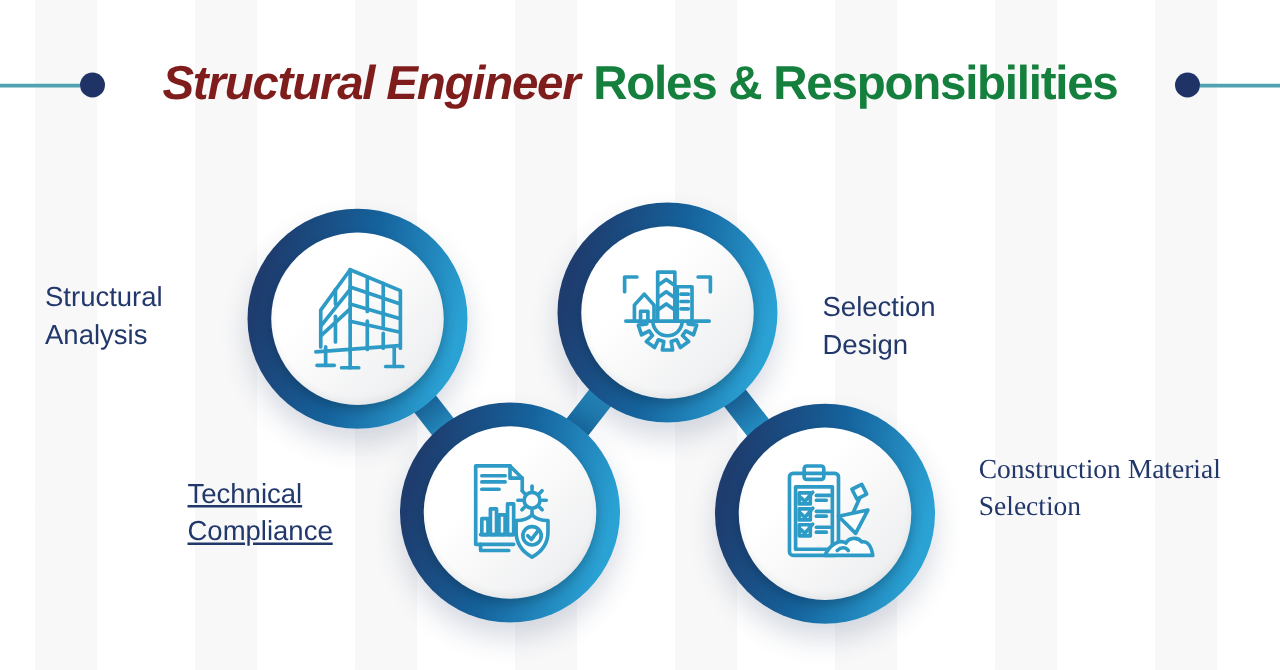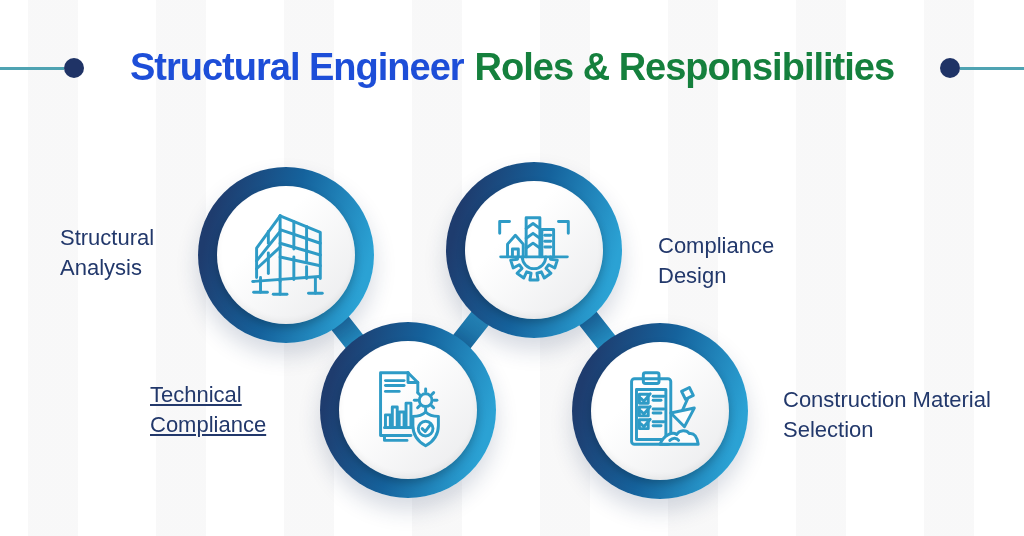--- a/index.html
+++ b/index.html
@@ -12,21 +12,21 @@
     position:absolute;inset:0;z-index:0;
     background:repeating-linear-gradient(90deg,
       transparent 0 28px, rgba(60,60,70,0.035) 28px 78px, transparent 78px 128px);
   }
   
   .title{
     position:absolute;top:44px;left:0;width:100%;margin:0;
     text-align:center;font-size:38px;font-weight:bold;letter-spacing:-1px;
     z-index:4;line-height:46px;
   }
-  .t-cyan{color:#1d4ed8;margin-right:11px;}
+  .t-cyan{color:#7f1d1d;margin-right:11px;font-style:italic;}
   .t-navy{color:#15803d;}
   .edge-line{position:absolute;top:67px;height:3px;background:#4fa3b2;z-index:4;}
   .edge-line.left{left:0;width:64px;}
   .edge-line.right{right:0;width:64px;}
   .edge-dot{position:absolute;top:58px;width:20px;height:20px;border-radius:50%;
     background:#1f3366;z-index:4;}
   .edge-dot.left{left:64px;}
   .edge-dot.right{left:940px;}
   
   .circle{
@@ -53,24 +53,24 @@
     position:absolute;width:54px;height:22px;border-radius:5px;z-index:1;
     background:linear-gradient(90deg,#14568c,#2a9fd2);
   }
   .link1{left:320px;top:321px;transform:rotate(52deg);}
   .link2{left:444px;top:319px;transform:rotate(-52deg);}
   .link3{left:570px;top:319px;transform:rotate(52deg);}
   
   .label{
     position:absolute;color:#22386b;font-size:22px;line-height:30px;z-index:4;
   }
-  .l1{left:60px;top:223px;width:135px;}
+  .l1{left:36px;top:223px;width:135px;}
   .l2{left:658px;top:231px;width:145px;}
   .l3{left:150px;top:380px;width:160px;text-decoration:underline;}
-  .l4{left:783px;top:385px;width:225px;}
+  .l4{left:783px;top:360px;width:225px;font-family:Liberation Serif, serif;}
 </style>
 </head>
 <body>
 
 <div class="stripes"></div>
 
 <div class="edge-line left"></div>
 <div class="edge-dot left"></div>
 <h1 class="title"><span class="t-cyan">Structural Engineer</span><span class="t-navy">Roles &amp; Responsibilities</span></h1>
 <div class="edge-dot right"></div>
@@ -192,15 +192,15 @@
       <path class="icon-fill" d="M72,30 L80,26 L84,34 L76,38 Z"></path>
       <path class="icon-stroke" d="M78,38 L73,49"></path>
       <path class="icon-fill" d="M61,52 L85,47 L75,66 Z"></path>
       <path class="icon-fill" d="M50,84 C54,74 63,71 67,74 C70,69 77,69 80,73 C85,72 88,77 89,84 Z"></path>
       <path class="icon-stroke" d="M60,80 C63,77 67,77 69,80"></path>
     </svg>
   </div>
 </div>
 
 <div class="label l1">Structural Analysis</div>
-<div class="label l2">Compliance Design</div>
+<div class="label l2">Selection Design</div>
 <div class="label l3">Technical Compliance</div>
 <div class="label l4">Construction Material Selection</div>
 
 </body></html>

